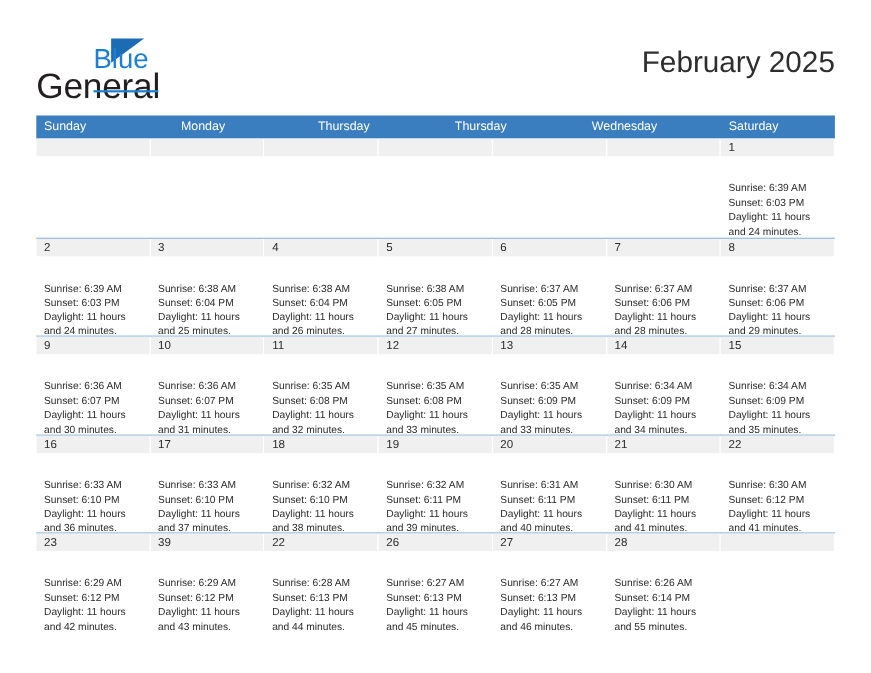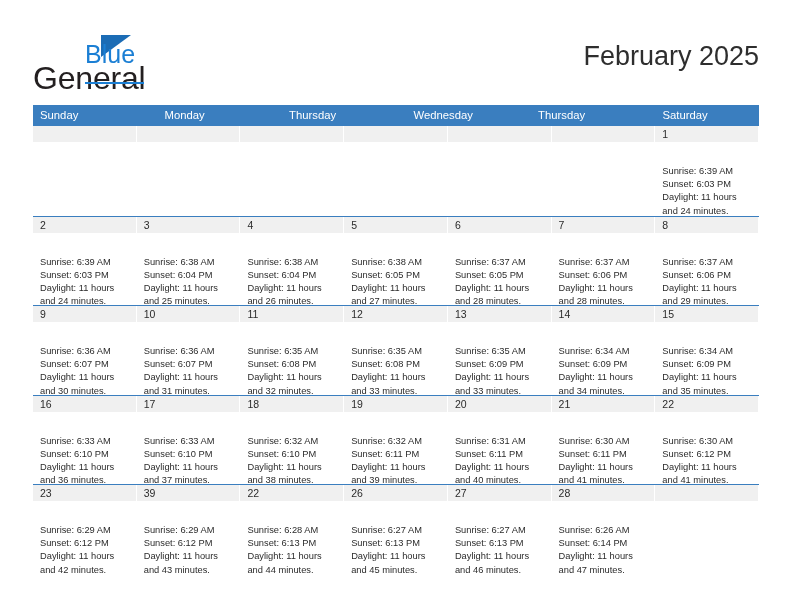--- a/index.html
+++ b/index.html
@@ -176,22 +176,22 @@
       <h1 class="cal-title">February 2025</h1>
     </div>
 
   </div>
 
   <div class="calendar">
     <div class="dow-row" id="dow-row">
         <div class="dow">Sunday</div>
         <div class="dow">Monday</div>
         <div class="dow">Thursday</div>
+        <div class="dow">Thursday</div>
         <div class="dow">Wednesday</div>
-        <div class="dow">Thursday</div>
         <div class="dow">Saturday</div>
       </div>
     <div id="weeks-container">
         <div class="week first">
           <div class="cell empty">
             <div class="daynum-band"></div>
           </div>
           <div class="cell empty">
             <div class="daynum-band"></div>
           </div>
@@ -513,21 +513,21 @@
             </div>
           </div>
           <div class="cell">
             <div class="daynum-band">
               <span class="daynum">28</span>
             </div>
             <div class="cell-body">
               <div class="cell-line">Sunrise: 6:26 AM</div>
               <div class="cell-line">Sunset: 6:14 PM</div>
               <div class="cell-line">Daylight: 11 hours</div>
-              <div class="cell-line">and 47 minutes.</div>
+              <div class="cell-line">and 55 minutes.</div>
             </div>
           </div>
           <div class="cell empty">
             <div class="daynum-band"></div>
           </div>
         </div>
       </div>
   </div>
 
 </div>

